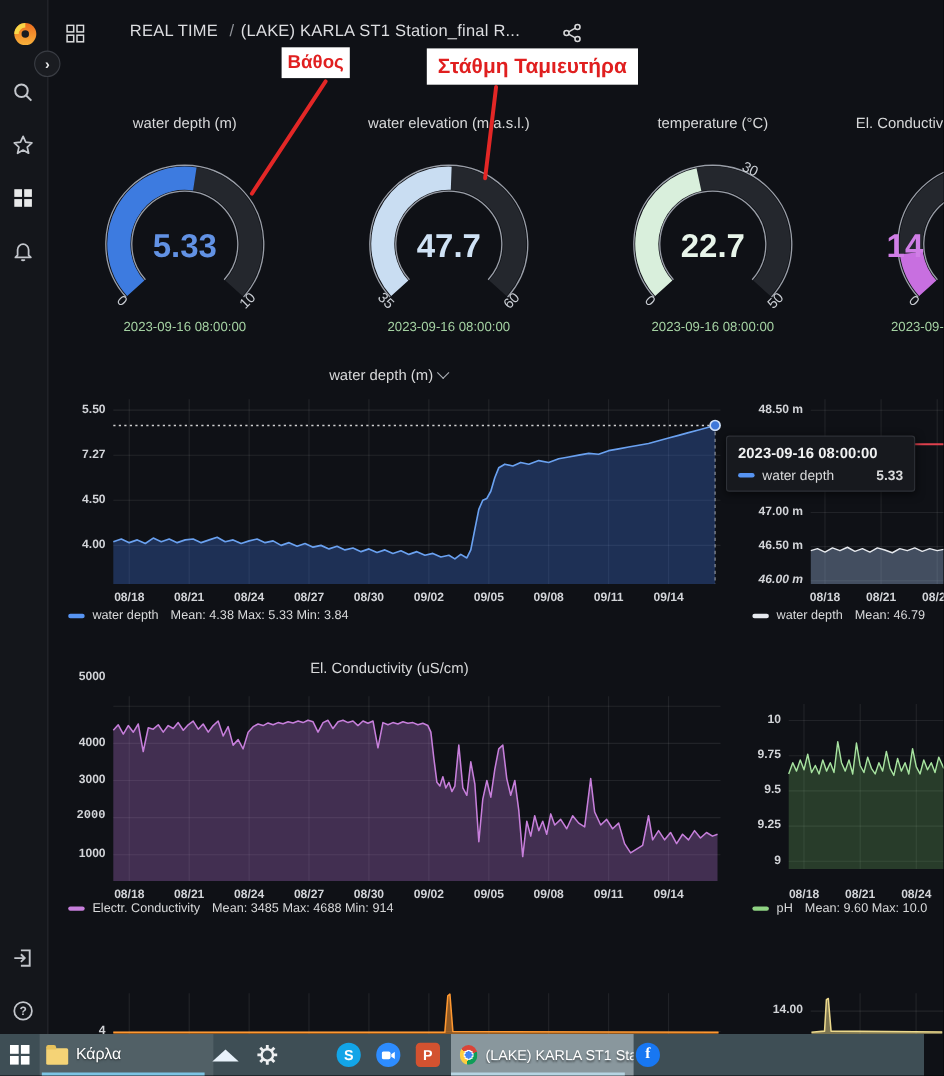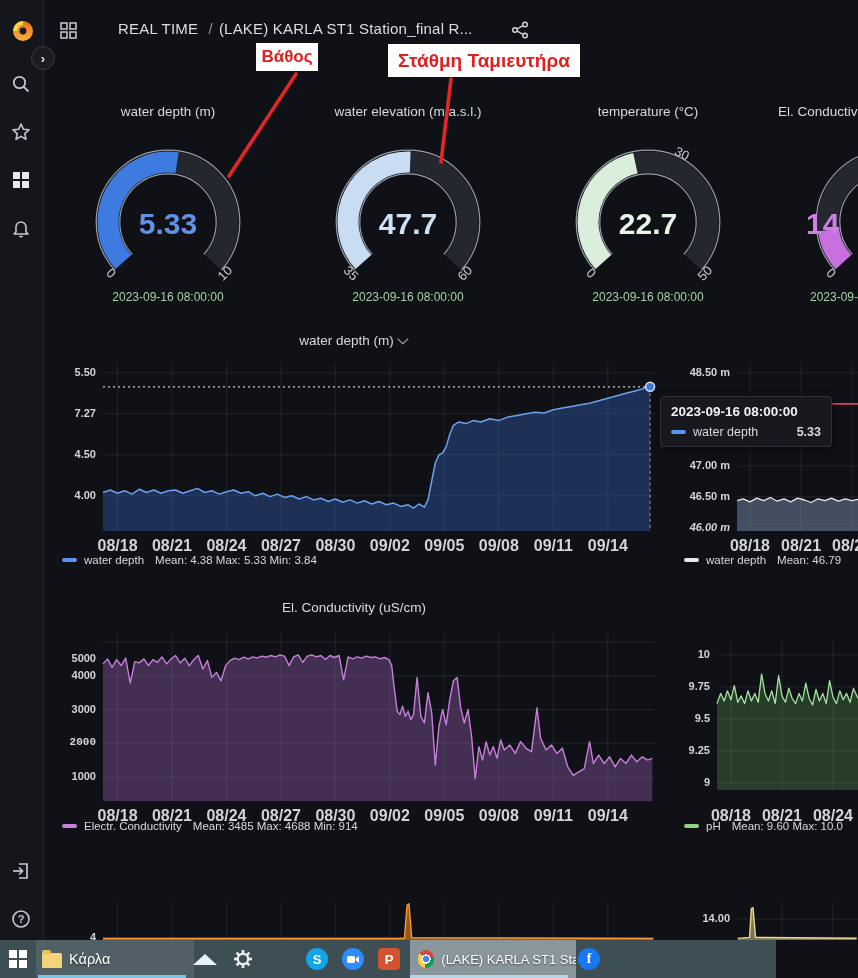--- a/index.html
+++ b/index.html
@@ -22,33 +22,33 @@
   .gpanel{position:absolute;top:90px;width:240px;height:235px;}
   .gtitle{position:absolute;top:14px;width:100%;text-align:center;font-size:13.5px;font-weight:500;color:#d8d9da;white-space:nowrap;}
   .gtitle4{position:absolute;top:14px;left:10px;font-size:13.5px;font-weight:500;white-space:nowrap;}
   .gsvg{position:absolute;left:20px;top:40px;}
   .gtime{position:absolute;top:200px;width:100%;text-align:center;font-size:12px;color:#a4d1a2;white-space:nowrap;}
   .gtime4{text-align:left;padding-left:42px;}
   
   .ptitle{position:absolute;left:48px;width:612px;text-align:center;font-size:13.5px;font-weight:500;color:#d8d9da;z-index:2;}
   .caret{display:inline-block;width:7px;height:7px;border-left:1.6px solid #aeb2b8;border-bottom:1.6px solid #aeb2b8;
          transform:rotate(-45deg) translateY(-3px);margin-left:7px;}
-  .xlab{position:absolute;width:52px;text-align:center;font-size:16px;font-weight:600;color:#d2d4d8;z-index:2;}
+  .xlab{position:absolute;width:52px;text-align:center;font-size:11px;font-weight:600;color:#d2d4d8;z-index:2;}
   .ylab{position:absolute;width:70px;text-align:right;font-size:11px;font-weight:600;color:#d2d4d8;z-index:2;}
   .legend{position:absolute;display:flex;align-items:center;gap:7px;font-size:11.5px;color:#d8d9da;z-index:2;white-space:nowrap;}
   .swatch{display:inline-block;width:15px;height:4px;border-radius:2px;}
   .leg-stats{margin-left:4px;}
   
   #tooltip{position:absolute;left:660px;top:396px;width:150px;background:#17191e;border:1px solid #2e3137;
     border-radius:3px;box-shadow:0 2px 8px rgba(0,0,0,.6);padding:7px 10px;z-index:5;}
   #tooltip .tt-time{font-size:13.5px;font-weight:bold;color:#f0f1f2;white-space:nowrap;}
   #tooltip .tt-row{display:flex;align-items:center;gap:7px;margin-top:6px;font-size:12.5px;}
   #tooltip .tt-val{margin-left:auto;font-weight:bold;}
   
-  #taskbar{position:absolute;left:0;top:940px;width:776px;height:38px;background:#3e4e55;z-index:10;}
+  #taskbar{position:absolute;left:0;top:940px;width:840px;height:38px;background:#3e4e55;z-index:10;}
   .tb-btn{position:absolute;top:0;height:38px;display:flex;align-items:center;}
   #start-btn{left:0;width:36px;justify-content:center;}
   #karla-btn{left:36px;width:152px;background:rgba(255,255,255,0.10);padding-left:6px;gap:7px;}
   #karla-underline{position:absolute;left:38px;top:974.5px;width:148px;height:3.5px;background:#7cc4e4;z-index:11;}
   #chrome-btn{left:410px;width:158px;background:rgba(212,224,229,0.50);padding-left:8px;gap:7px;}
   #chrome-underline{position:absolute;left:410px;top:974.5px;width:158px;height:3.5px;background:#b6d4e2;z-index:11;}
   .tb-label{font-size:14.5px;color:#ffffff;text-shadow:0 1px 2px rgba(0,0,0,.55);white-space:nowrap;overflow:hidden;}
   .tray-ic{position:absolute;top:948px;width:22px;height:22px;z-index:11;}
   .folder{width:20px;height:15px;background:#f5d376;border-radius:1.5px;position:relative;margin-top:3px;}
   .folder:before{content:"";position:absolute;top:-3px;left:0;width:9px;height:4px;background:#e8c25c;border-radius:2px 2px 0 0;}
@@ -387,21 +387,21 @@
     <div class="xlab" style="left: 472.842px; top: 537px;">09/08</div>
     <div class="xlab" style="left: 527.316px; top: 537px;">09/11</div>
     <div class="xlab" style="left: 581.789px; top: 537px;">09/14</div>
     <div class="ylab" style="left: 660px; top: 365.919px;">48.50 m</div>
     <div class="ylab" style="left: 660px; top: 458.908px;">47.00 m</div>
     <div class="ylab" style="left: 660px; top: 489.904px;">46.50 m</div>
     <div class="ylab" style="left: 660px; top: 520.9px; font-style: italic;">46.00 m</div>
     <div class="xlab" style="left: 724.01px; top: 537px;">08/18</div>
     <div class="xlab" style="left: 775.029px; top: 537px;">08/21</div>
     <div class="xlab" style="left: 826.048px; top: 537px;">08/24</div>
-    <div class="ylab" style="left: 26px; top: 652px;">5000</div>
+    <div class="ylab" style="left: 26px; top: 609px;">5000</div>
     <div class="ylab" style="left: 26px; top: 668.759px;">4000</div>
     <div class="ylab" style="left: 26px; top: 702.508px;">3000</div>
     <div class="ylab" style="left: 26px; top: 736.256px; font-family: Liberation Mono, monospace;">2000</div>
     <div class="ylab" style="left: 26px; top: 770.005px;">1000</div>
     <div class="xlab" style="left: 91.5263px; top: 807px;">08/18</div>
     <div class="xlab" style="left: 146px; top: 807px;">08/21</div>
     <div class="xlab" style="left: 200.474px; top: 807px;">08/24</div>
     <div class="xlab" style="left: 254.947px; top: 807px;">08/27</div>
     <div class="xlab" style="left: 309.421px; top: 807px;">08/30</div>
     <div class="xlab" style="left: 363.895px; top: 807px;">09/02</div>

